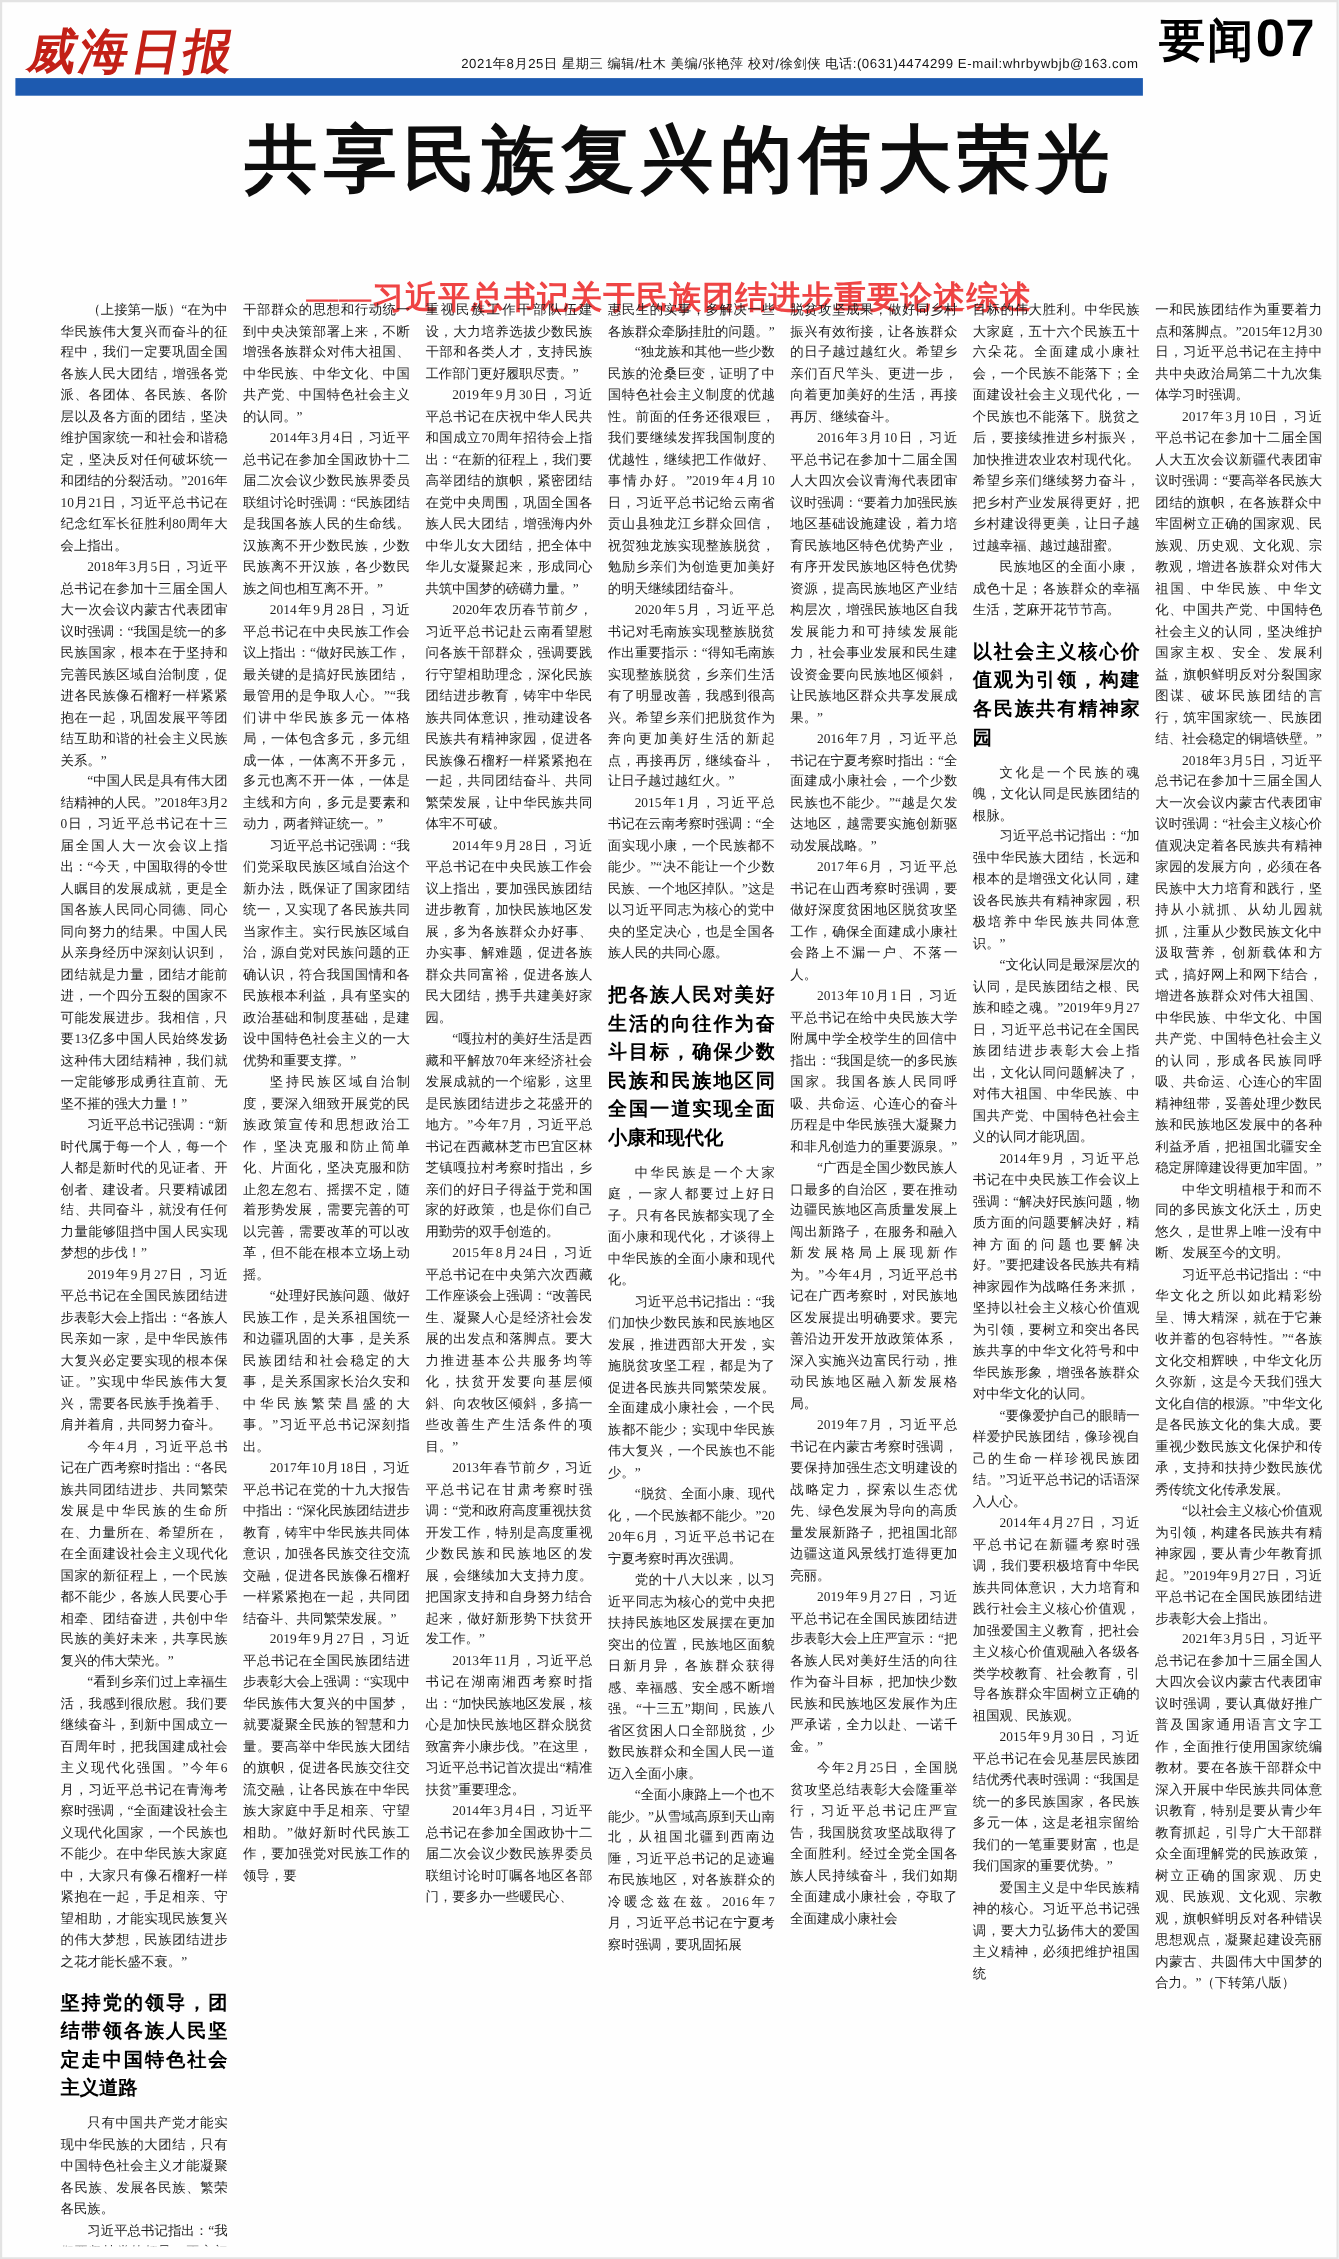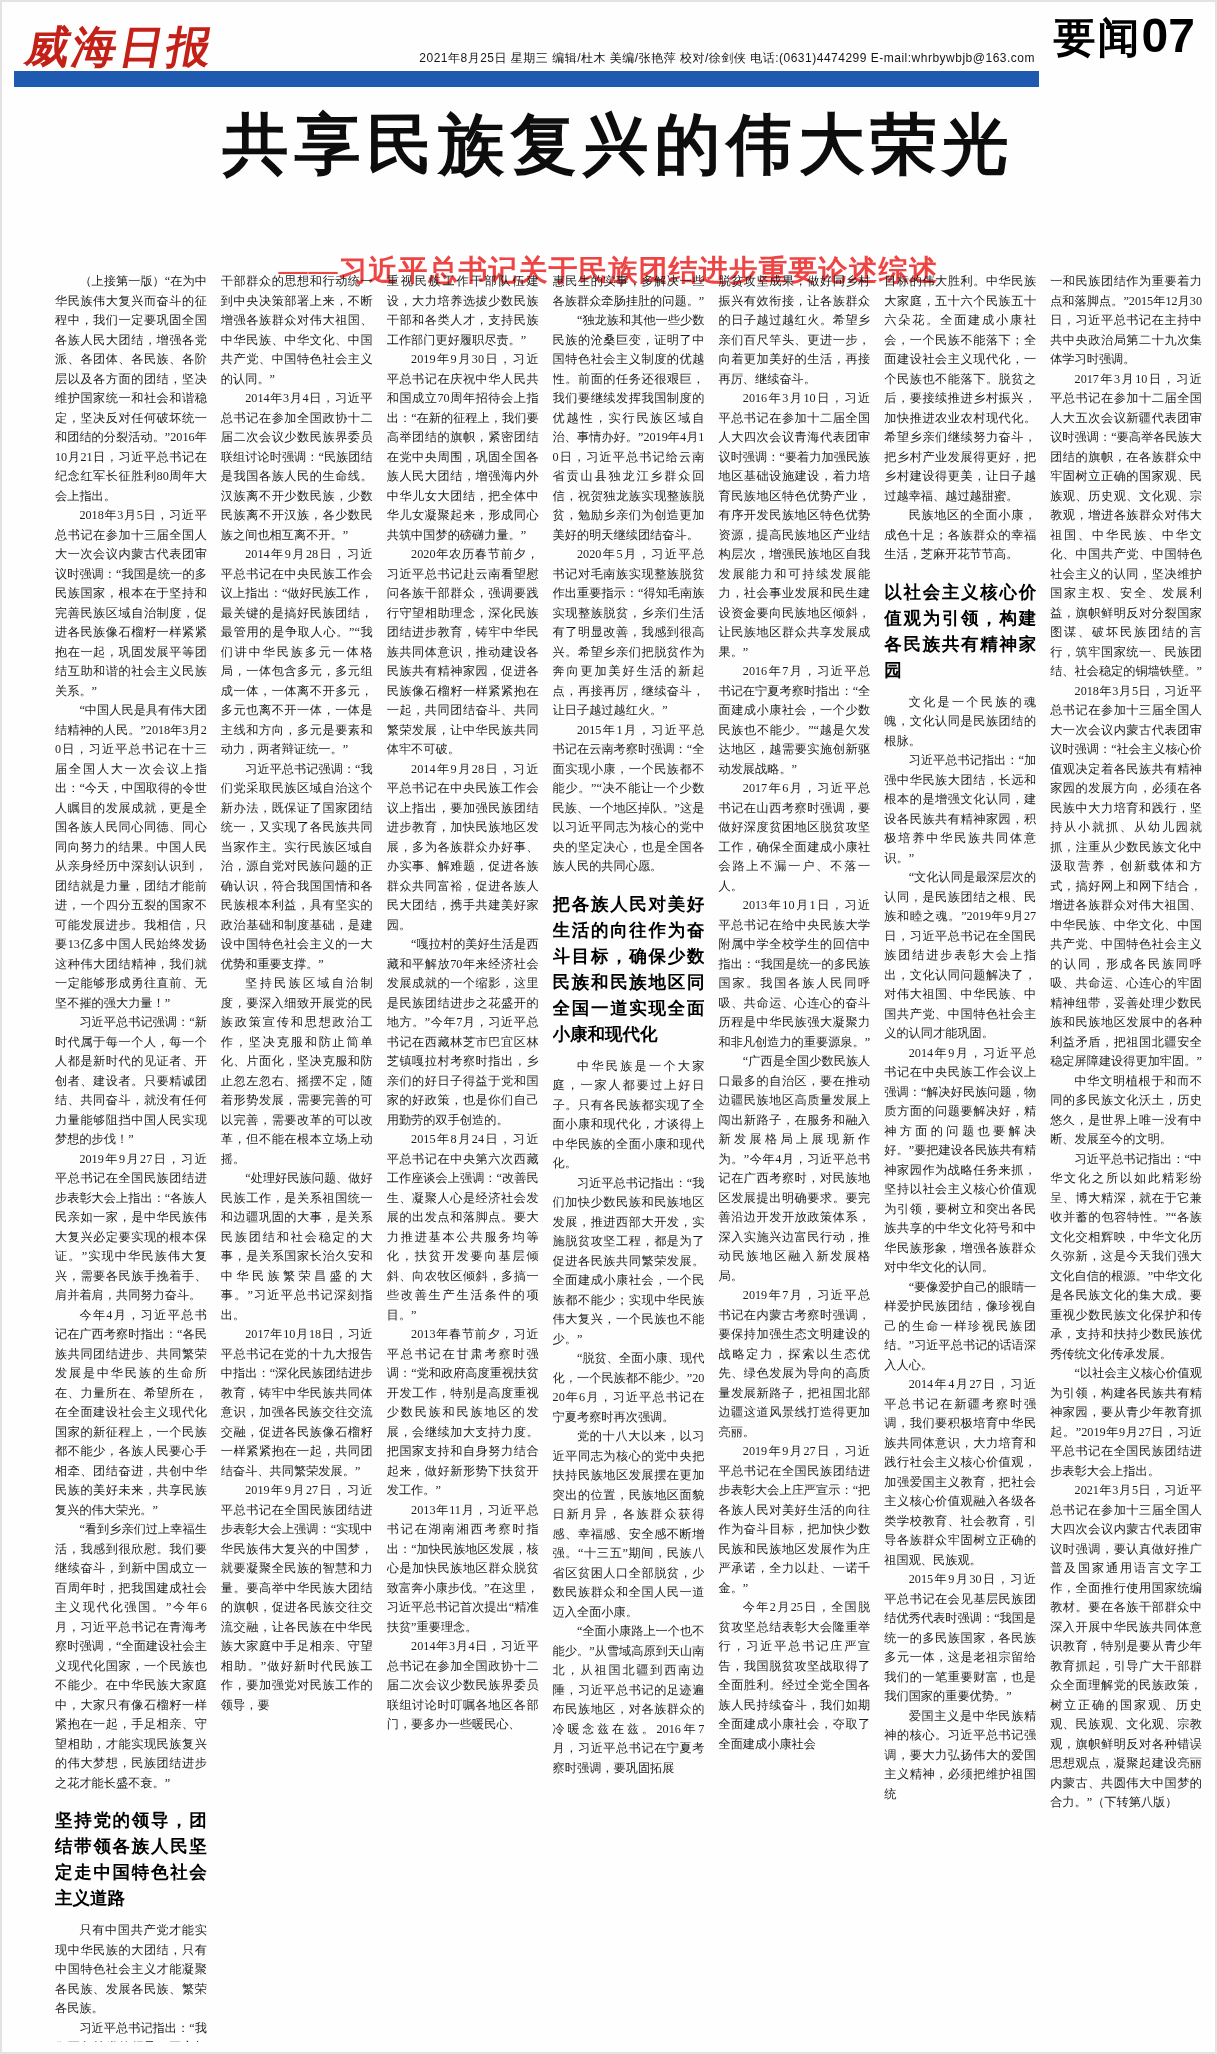--- a/index.html
+++ b/index.html
@@ -105,21 +105,21 @@
         <p>2020年农历春节前夕，习近平总书记赴云南看望慰问各族干部群众，强调要践行守望相助理念，深化民族团结进步教育，铸牢中华民族共同体意识，推动建设各民族共有精神家园，促进各民族像石榴籽一样紧紧抱在一起，共同团结奋斗、共同繁荣发展，让中华民族共同体牢不可破。</p>
         <p>2014年9月28日，习近平总书记在中央民族工作会议上指出，要加强民族团结进步教育，加快民族地区发展，多为各族群众办好事、办实事、解难题，促进各族群众共同富裕，促进各族人民大团结，携手共建美好家园。</p>
         <p>“嘎拉村的美好生活是西藏和平解放70年来经济社会发展成就的一个缩影，这里是民族团结进步之花盛开的地方。”今年7月，习近平总书记在西藏林芝市巴宜区林芝镇嘎拉村考察时指出，乡亲们的好日子得益于党和国家的好政策，也是你们自己用勤劳的双手创造的。</p>
         <p>2015年8月24日，习近平总书记在中央第六次西藏工作座谈会上强调：“改善民生、凝聚人心是经济社会发展的出发点和落脚点。要大力推进基本公共服务均等化，扶贫开发要向基层倾斜、向农牧区倾斜，多搞一些改善生产生活条件的项目。”</p>
         <p>2013年春节前夕，习近平总书记在甘肃考察时强调：“党和政府高度重视扶贫开发工作，特别是高度重视少数民族和民族地区的发展，会继续加大支持力度。把国家支持和自身努力结合起来，做好新形势下扶贫开发工作。”</p>
         <p>2013年11月，习近平总书记在湖南湘西考察时指出：“加快民族地区发展，核心是加快民族地区群众脱贫致富奔小康步伐。”在这里，习近平总书记首次提出“精准扶贫”重要理念。</p>
         <p>2014年3月4日，习近平总书记在参加全国政协十二届二次会议少数民族界委员联组讨论时叮嘱各地区各部门，要多办一些暖民心、</p>
       </div>
       <div class="col">
         <p class="cont">惠民生的实事，多解决一些各族群众牵肠挂肚的问题。”</p>
-        <p>“独龙族和其他一些少数民族的沧桑巨变，证明了中国特色社会主义制度的优越性。前面的任务还很艰巨，我们要继续发挥我国制度的优越性，实行民族区域自治、事情办好。”2019年4月10日，习近平总书记给云南省贡山县独龙江乡群众回信，祝贺独龙族实现整族脱贫，勉励乡亲们为创造更加美好的明天继续团结奋斗。</p>
+        <p>“独龙族和其他一些少数民族的沧桑巨变，证明了中国特色社会主义制度的优越性。前面的任务还很艰巨，我们要继续发挥我国制度的优越性，继续把工作做好、事情办好。”2019年4月10日，习近平总书记给云南省贡山县独龙江乡群众回信，祝贺独龙族实现整族脱贫，勉励乡亲们为创造更加美好的明天继续团结奋斗。</p>
         <p>2020年5月，习近平总书记对毛南族实现整族脱贫作出重要指示：“得知毛南族实现整族脱贫，乡亲们生活有了明显改善，我感到很高兴。希望乡亲们把脱贫作为奔向更加美好生活的新起点，再接再厉，继续奋斗，让日子越过越红火。”</p>
         <p>2015年1月，习近平总书记在云南考察时强调：“全面实现小康，一个民族都不能少。”“决不能让一个少数民族、一个地区掉队。”这是以习近平同志为核心的党中央的坚定决心，也是全国各族人民的共同心愿。</p>
         <h3>把各族人民对美好生活的向往作为奋斗目标，确保少数民族和民族地区同全国一道实现全面小康和现代化</h3>
         <p>中华民族是一个大家庭，一家人都要过上好日子。只有各民族都实现了全面小康和现代化，才谈得上中华民族的全面小康和现代化。</p>
         <p>习近平总书记指出：“我们加快少数民族和民族地区发展，推进西部大开发，实施脱贫攻坚工程，都是为了促进各民族共同繁荣发展。全面建成小康社会，一个民族都不能少；实现中华民族伟大复兴，一个民族也不能少。”</p>
         <p>“脱贫、全面小康、现代化，一个民族都不能少。”2020年6月，习近平总书记在宁夏考察时再次强调。</p>
         <p>党的十八大以来，以习近平同志为核心的党中央把扶持民族地区发展摆在更加突出的位置，民族地区面貌日新月异，各族群众获得感、幸福感、安全感不断增强。“十三五”期间，民族八省区贫困人口全部脱贫，少数民族群众和全国人民一道迈入全面小康。</p>
         <p>“全面小康路上一个也不能少。”从雪域高原到天山南北，从祖国北疆到西南边陲，习近平总书记的足迹遍布民族地区，对各族群众的冷暖念兹在兹。2016年7月，习近平总书记在宁夏考察时强调，要巩固拓展</p>
       </div>
       <div class="col">

